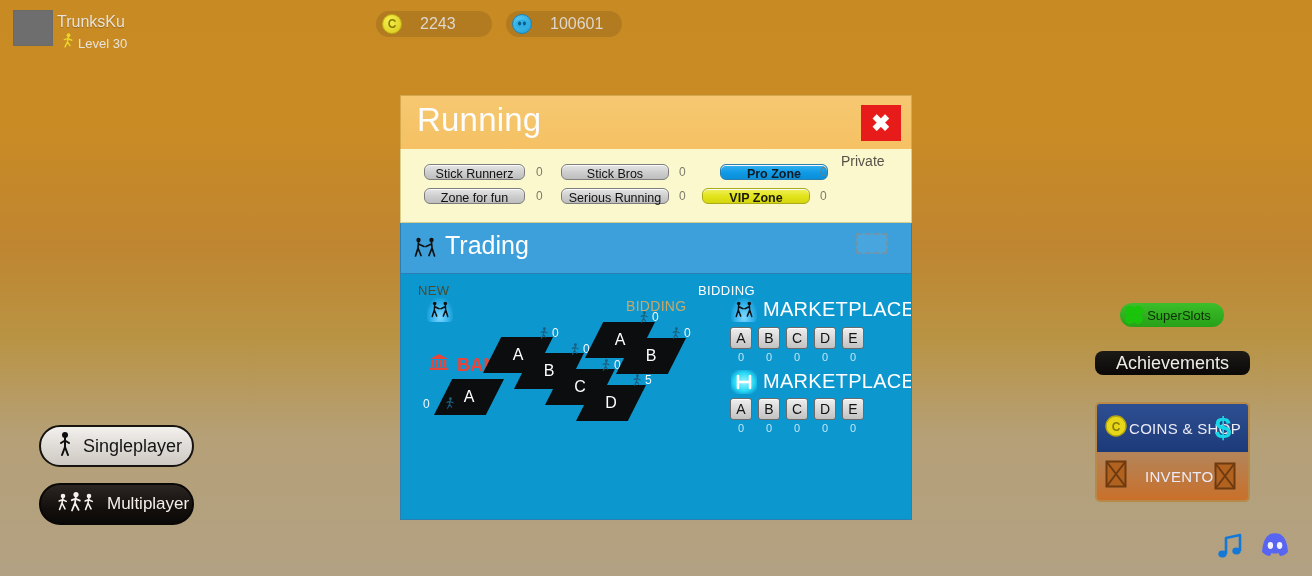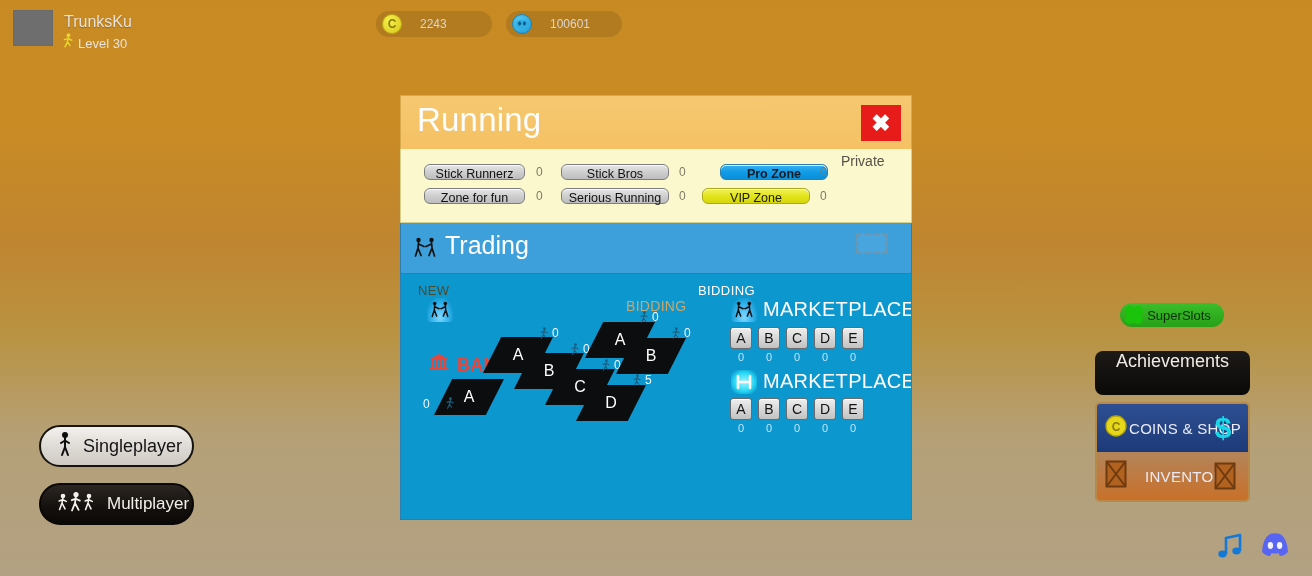--- a/index.html
+++ b/index.html
@@ -12,42 +12,42 @@
     position: relative;
   }
 
   
   #topbar { position:absolute; left:0; top:0; width:1312px; height:50px; }
   #avatar {
     position:absolute; left:13px; top:10px; width:40px; height:36px;
     background:#6e6e6e; border:1px solid #6a6a6a;
   }
   #pname {
-    position:absolute; left:64px; top:13px; font-size:16px; color:#e8e2d8;
+    position:absolute; left:57px; top:13px; font-size:16px; color:#e8e2d8;
     text-shadow:0 1px 1px rgba(0,0,0,.25);
   }
   #plevelrow { position:absolute; left:62px; top:33px; display:flex; align-items:center; gap:4px; }
   #plevel { font-size:13px; color:#e9e3da; }
   .runner-glyph { display:inline-block; }
 
   .currency {
     position:absolute; top:11px; height:26px; border-radius:13px;
     background:rgba(150,105,30,.45);
     display:flex; align-items:center; padding:0 14px 0 6px;
   }
   #cur-coins { left:376px; min-width:116px; }
   #cur-gems  { left:506px; min-width:116px; }
   .cur-icon { width:20px; height:20px; border-radius:50%; flex:0 0 auto;
               display:flex; align-items:center; justify-content:center;
               font-size:12px; font-weight:bold; }
   .cur-coin-ic { background:radial-gradient(circle at 35% 30%, #f5f04a, #d8c61c);
                  color:#8a7a07; border:1px solid #bfae14; }
   .cur-gem-ic  { background:radial-gradient(circle at 35% 30%, #54c8f2, #1e9ad6);
                  color:#0c5f8f; border:1px solid #1784bb; }
-  .cur-val { margin-left:18px; font-size:12px; color:#ddd6cc;text-align:center; }
+  .cur-val { margin-left:18px; font-size:16px; color:#ddd6cc;text-align:center; }
 
   
   #dialog { position:absolute; left:400px; top:95px; width:512px; }
   #dlg-header {
     height:54px; background:linear-gradient(180deg,#f6c871 0%,#f5c163 100%);
     border:1px solid #d7a94f; border-bottom:none; position:relative;
   }
   #dlg-title { position:absolute; left:16px; top:5px; font-size:33px;
                color:#fdfdfd; font-weight:400; letter-spacing:.2px; }
   #dlg-close {
@@ -64,21 +64,21 @@
     border:1px solid #7d7d7d; border-radius:6px; cursor:pointer;
     text-align:center; line-height:18px;
     background:linear-gradient(180deg,#e6e6e6 0%,#cfcfcf 50%,#bdbdbd 100%);
     box-shadow:inset 0 1px 0 #fafafa;
   }
   .room-cnt { position:absolute; font-size:12px; color:#7d7a6a; }
   .room-label { position:absolute; font-size:14px; color:#55524a; }
   .btn-blue { background:linear-gradient(180deg,#36b1f0 0%,#0f9ae6 55%,#0b8ed8 100%);
               border:1px solid #2a7fae; color:#0d1b24; font-weight:bold; }
   .btn-yellow{ background:linear-gradient(180deg,#eff05a 0%,#e2e318 55%,#d5d60f 100%);
-              border:1px solid #a9ab18; color:#1a1a08; font-weight:normal; }
+              border:1px solid #a9ab18; color:#1a1a08; font-weight:bold; }
 
   
   #trading {
     background:#3da0db; border:1px solid #2b7fb3; border-top:none;
     height:51px; position:relative;
   }
   #trading-title { position:absolute; left:44px; top:8px; font-size:25px; color:#fff; }
   #trading-icon { position:absolute; left:12px; top:14px; }
   #trading-ph {
     position:absolute; right:23px; top:10px; width:32px; height:21px;
@@ -147,23 +147,23 @@
 
   
   #btn-slots {
     position:absolute; left:1120px; top:303px; width:104px; height:24px;
     border-radius:12px; background:linear-gradient(180deg,#3cbe2a 0%,#27a018 100%);
     color:#0c2e05; font-size:13px; display:flex; align-items:center;
     justify-content:center; cursor:pointer; padding-left:14px;
   }
   #slots-clover { position:absolute; left:1122px; top:303px; }
   #btn-ach {
-    position:absolute; left:1095px; top:351px; width:155px; height:44px;
+    position:absolute; left:1095px; top:351px; width:155px; height:24px;
     border-radius:8px; background:linear-gradient(180deg,#1d1a17 0%,#0a0908 100%);
-    color:#f0ece6; font-size:18px; display:flex; align-items:flex-start;
+    color:#f0ece6; font-size:18px; display:flex; align-items:center;
     justify-content:center; cursor:pointer;
   }
   #panel-shop {
     position:absolute; left:1095px; top:402px; width:155px; height:100px;
     border:2px solid #b88a4a; border-radius:5px; overflow:hidden;
   }
   #btn-coins {
     height:48px; background:linear-gradient(180deg,#2d4f92 0%,#1d3a78 100%);
     display:flex; align-items:center; cursor:pointer; position:relative;
   }

